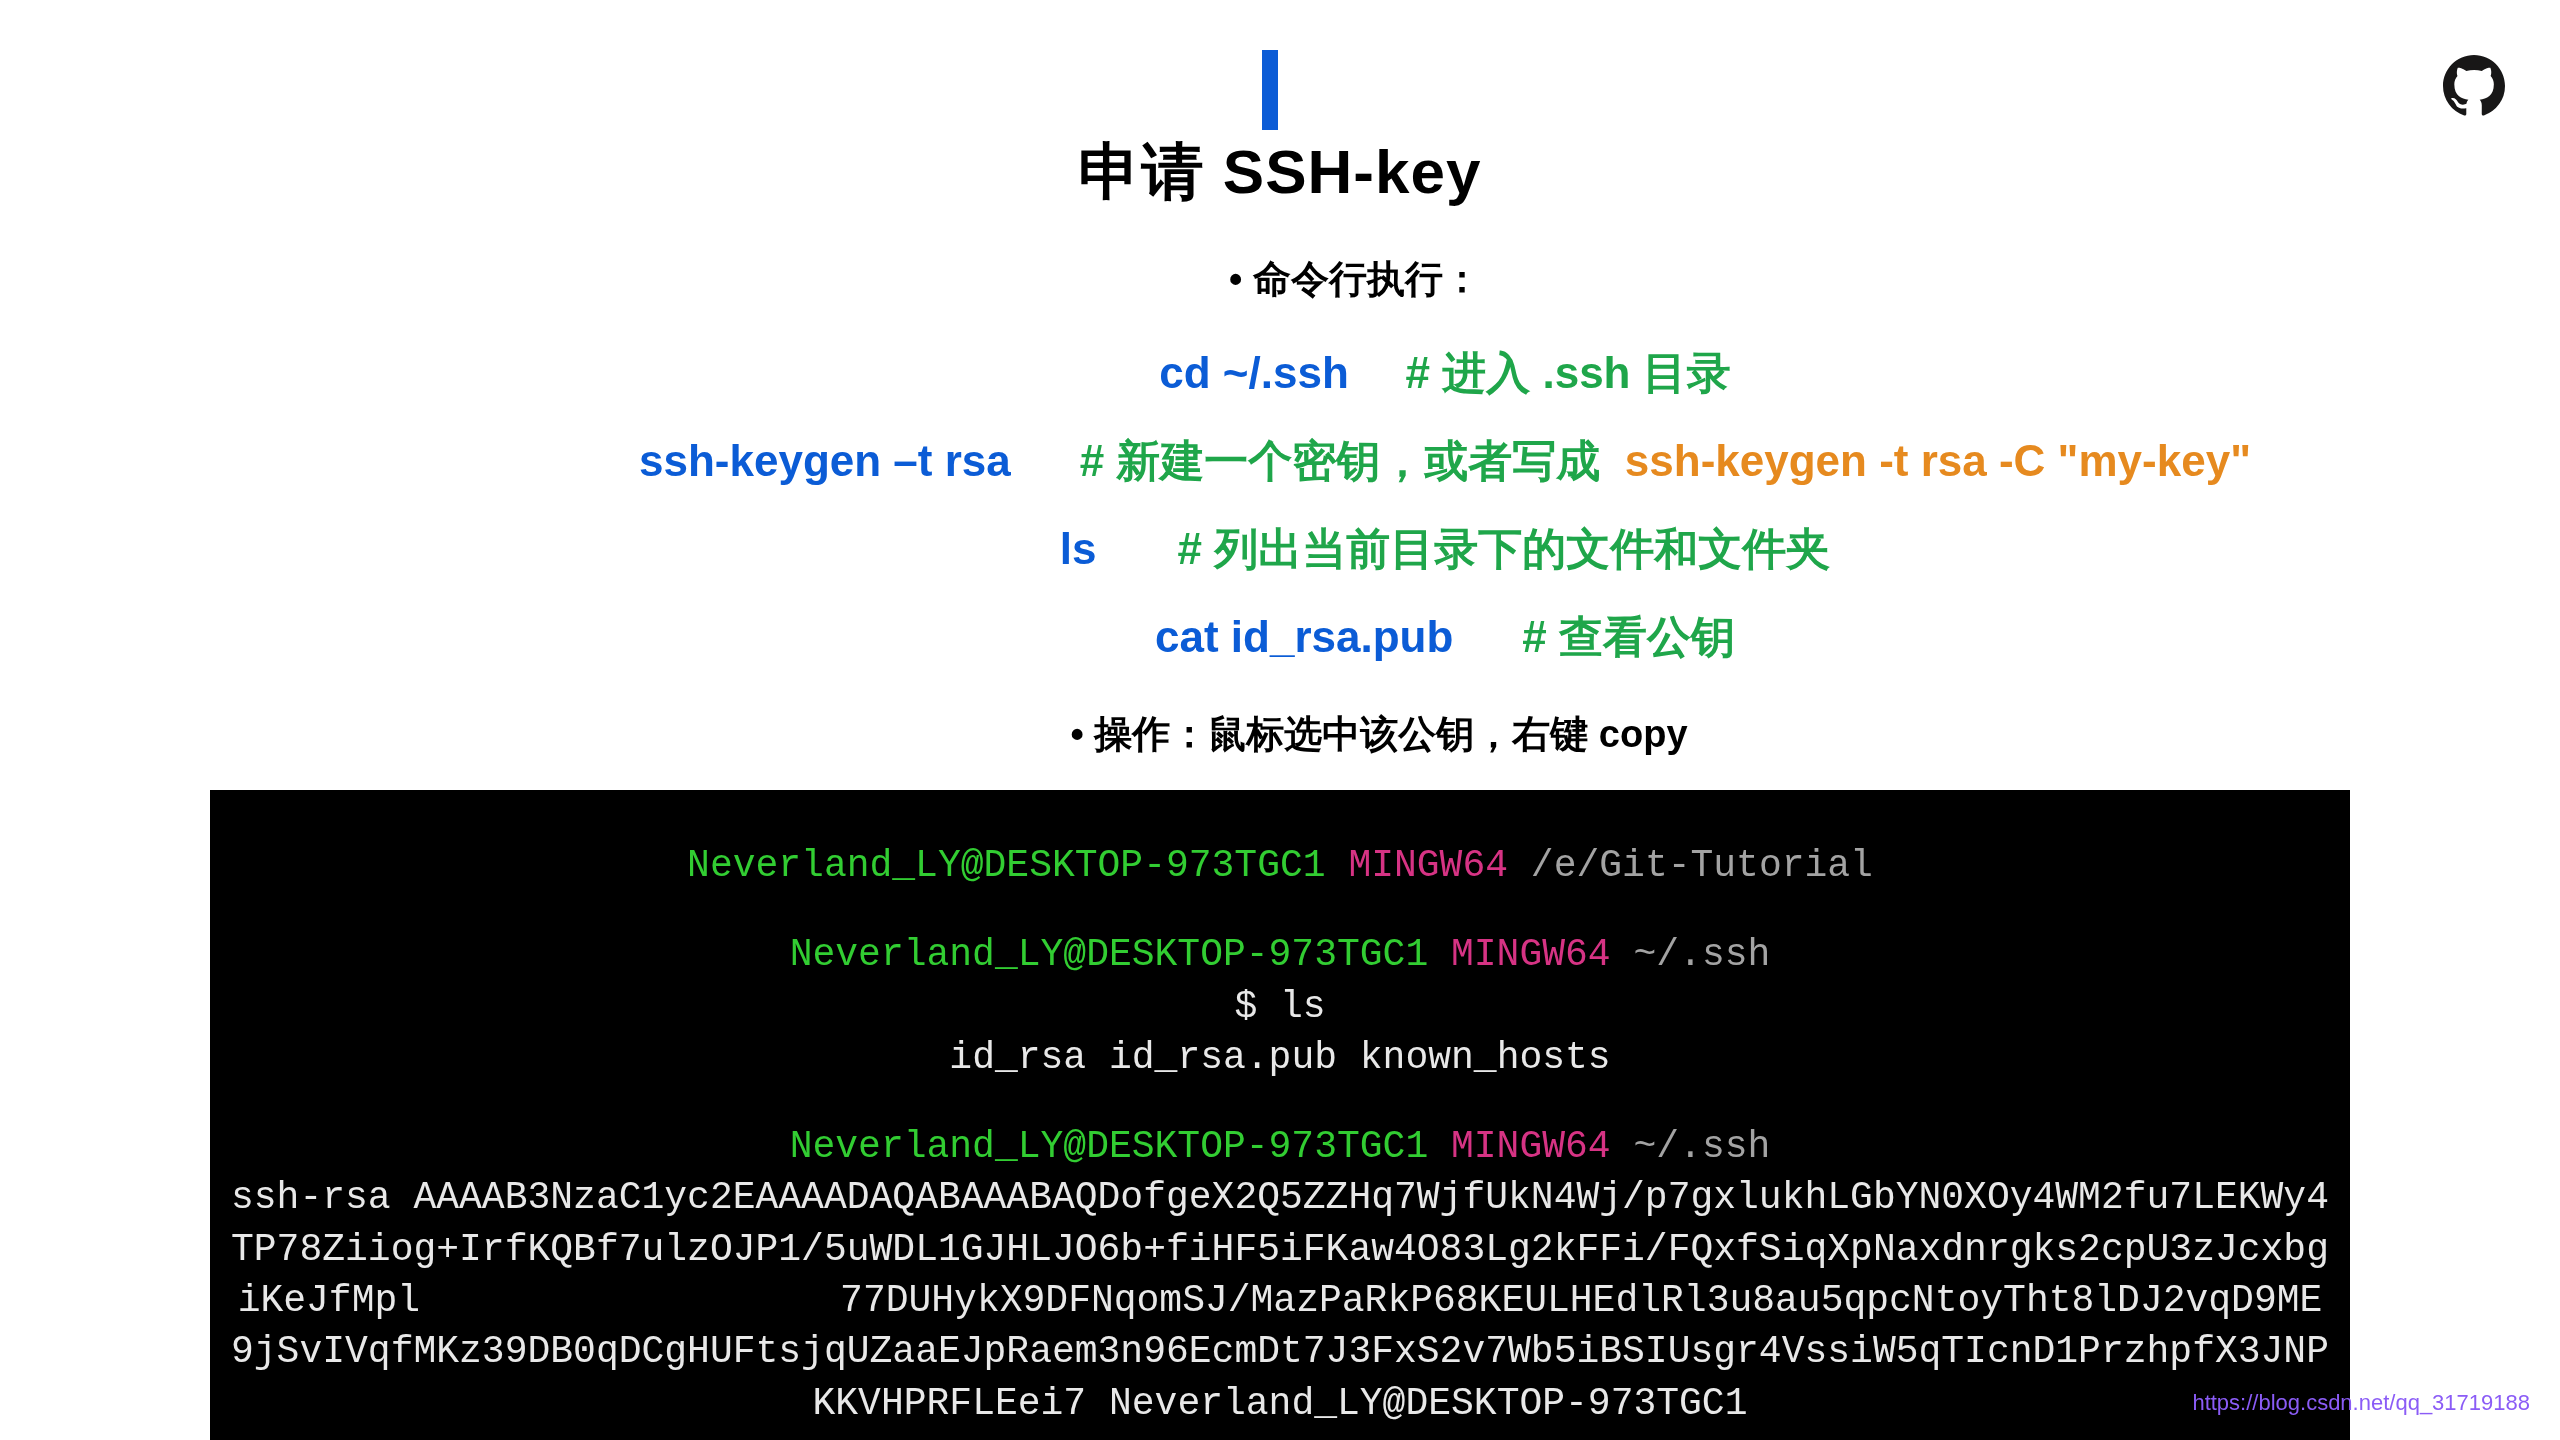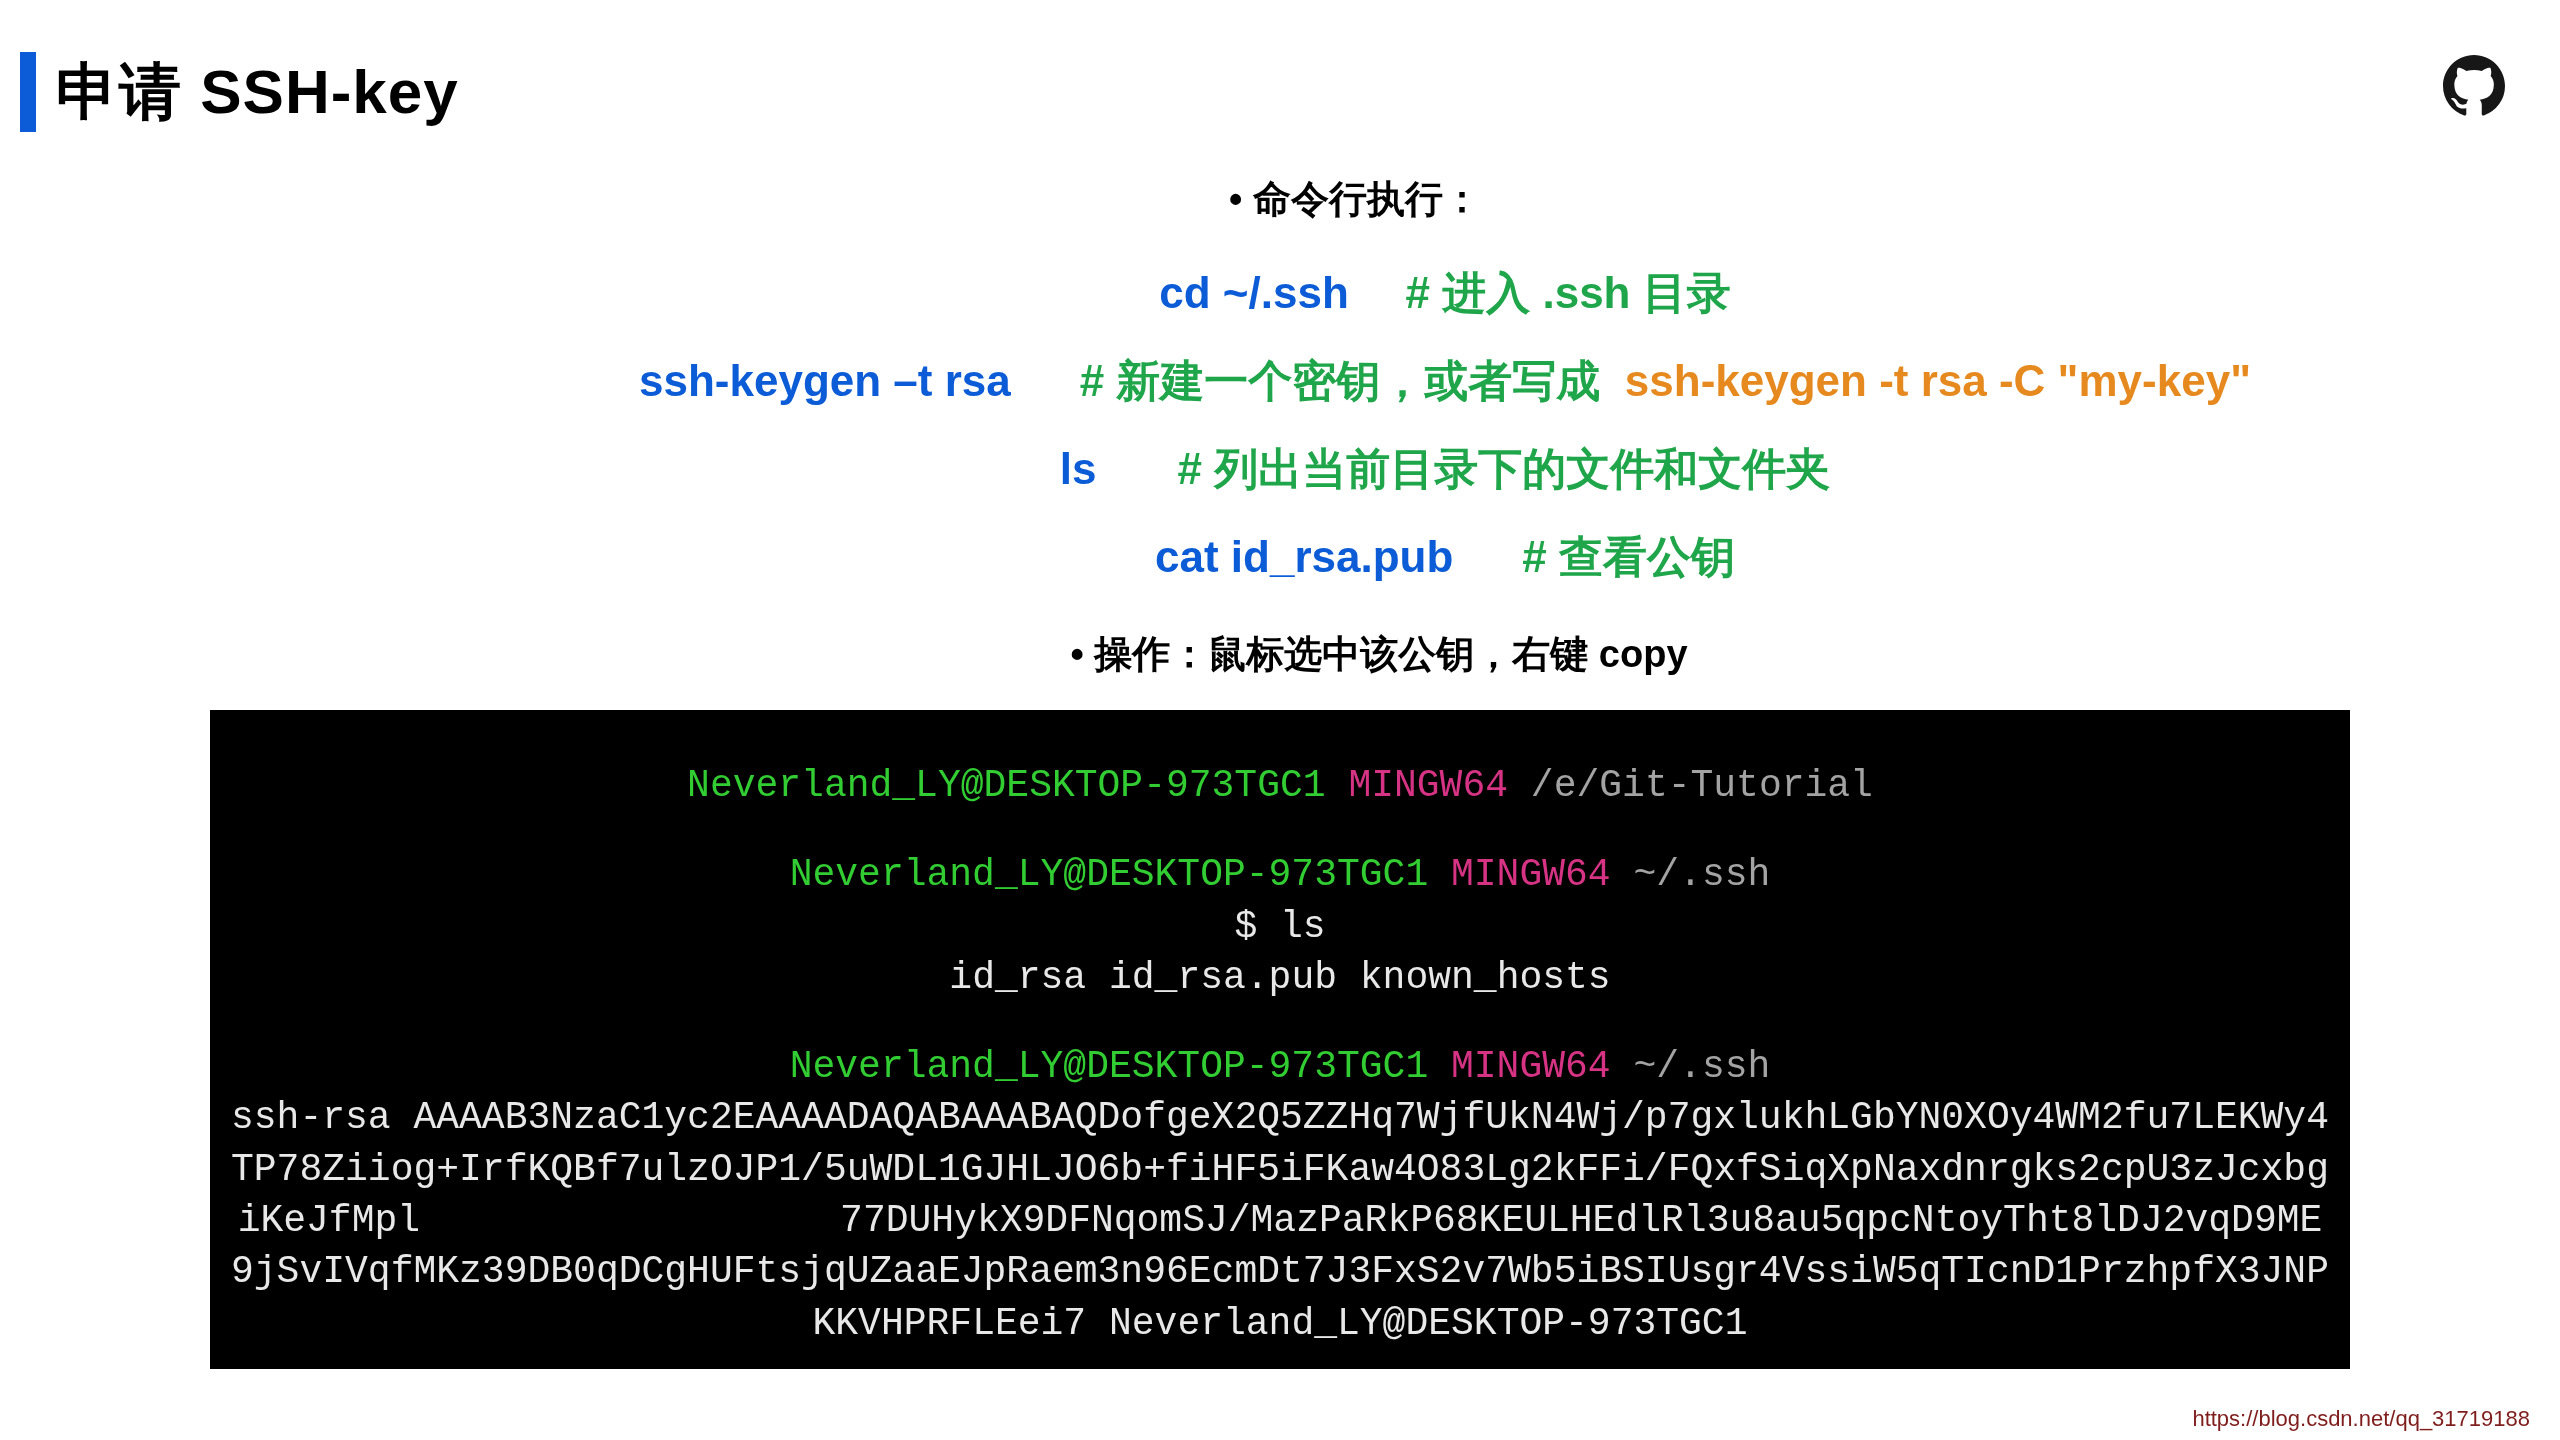--- a/index.html
+++ b/index.html
@@ -8,20 +8,21 @@
       height: 1440px;
       background: #ffffff;
       font-family: "Microsoft YaHei", "PingFang SC", -apple-system, sans-serif;
       position: relative;
       overflow: hidden;
     }
     .title-bar {
       display: flex;
       align-items: center;
       padding: 50px 20px 20px 20px;
+      flex-direction: column;
     }
     .title-accent {
       width: 16px;
       height: 80px;
       background: #0b5cd6;
       margin-right: 20px;
     }
     .title-text {
       font-size: 62px;
       font-weight: 900;
@@ -71,23 +72,23 @@
       word-break: break-all;
     }
     .t-green { color: #32cd32; }
     .t-mag { color: #d63384; }
     .t-yel { color: #a3a3a3; }
     .t-white { color: #e8e8e8; }
     .t-blank { height: 38px; }
     .watermark {
       position: absolute;
       right: 30px;
-      bottom: 8px;
+      bottom: 24px;
       font-size: 22px;
-      color: #7f1d1d;
+      color: #8b5cf6;
       font-family: Arial, sans-serif;
     }
     .mid-gap { display:inline-block; width: 420px; }
   </style>
 </head>
 <body>
 
 <div class="title-bar">
   <div class="title-accent"></div>
   <div class="title-text">申请 SSH-key</div>

